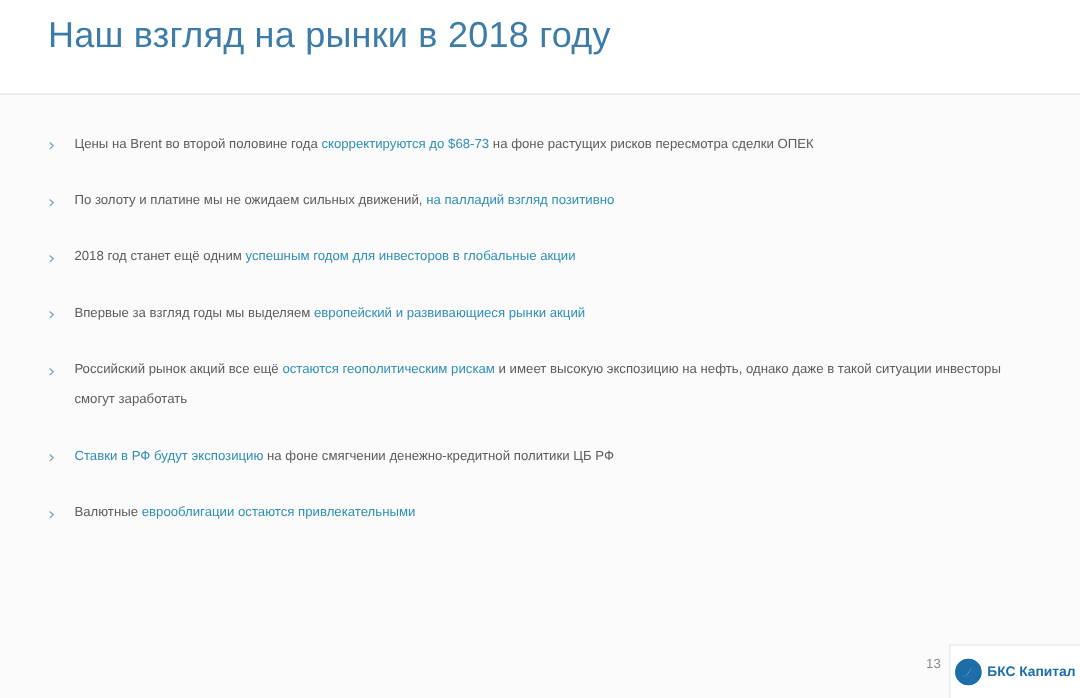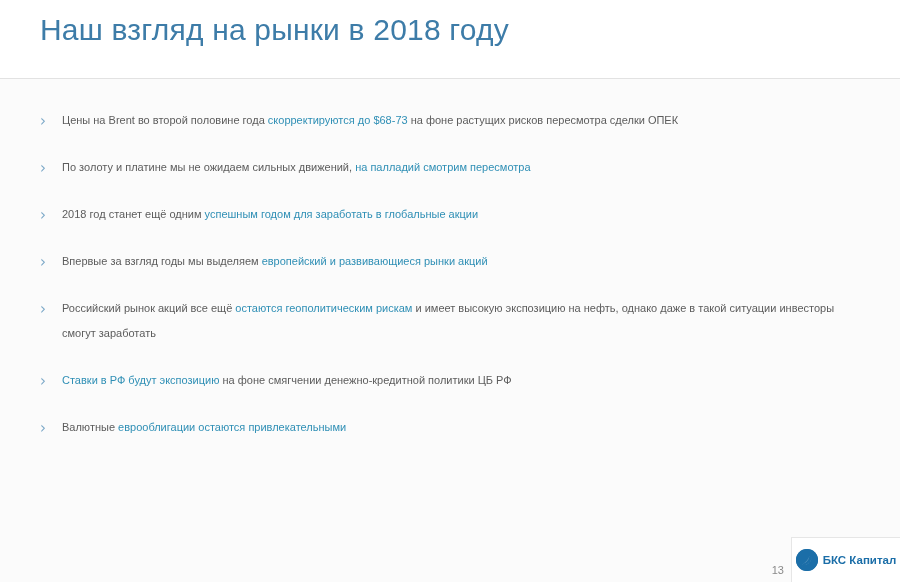--- a/index.html
+++ b/index.html
@@ -83,21 +83,21 @@
     line-height: 25px;
     color: #5c5c5c;
   }
   .hl {
     color: #2f8fb5;
   }
   
   .page-num {
     position: absolute;
     right: 116px;
-    bottom: 6px;
+    bottom: 22px;
     font-size: 11px;
     color: #8a8a8a;
   }
   
   .logo-box {
     position: absolute;
     right: 0;
     bottom: 0;
     width: 108px;
     height: 44px;
@@ -141,25 +141,25 @@
   </div>
   <div class="header-rule"></div>
 
   <div class="bullets" id="bullet-list">
       <div class="bullet">
         <span class="chev">›</span>
         <div class="btext"><span>Цены на Brent во второй половине года </span><span class="hl">скорректируются до $68-73</span><span> на фоне растущих рисков пересмотра сделки ОПЕК</span></div>
       </div>
       <div class="bullet">
         <span class="chev">›</span>
-        <div class="btext"><span>По золоту и платине мы не ожидаем сильных движений, </span><span class="hl">на палладий смотрим пересмотра</span></div>
+        <div class="btext"><span>По золоту и платине мы не ожидаем сильных движений, </span><span class="hl">на палладий взгляд позитивно</span></div>
       </div>
       <div class="bullet">
         <span class="chev">›</span>
-        <div class="btext"><span>2018 год станет ещё одним </span><span class="hl">успешным годом для заработать в глобальные акции</span></div>
+        <div class="btext"><span>2018 год станет ещё одним </span><span class="hl">успешным годом для инвесторов в глобальные акции</span></div>
       </div>
       <div class="bullet">
         <span class="chev">›</span>
         <div class="btext"><span>Впервые за взгляд годы мы выделяем </span><span class="hl">европейский и развивающиеся рынки акций</span></div>
       </div>
       <div class="bullet">
         <span class="chev">›</span>
         <div class="btext"><span>Российский рынок акций все ещё </span><span class="hl">остаются геополитическим рискам</span><span> и имеет высокую экспозицию на нефть, однако даже в такой ситуации инвесторы смогут заработать</span></div>
       </div>
       <div class="bullet">

